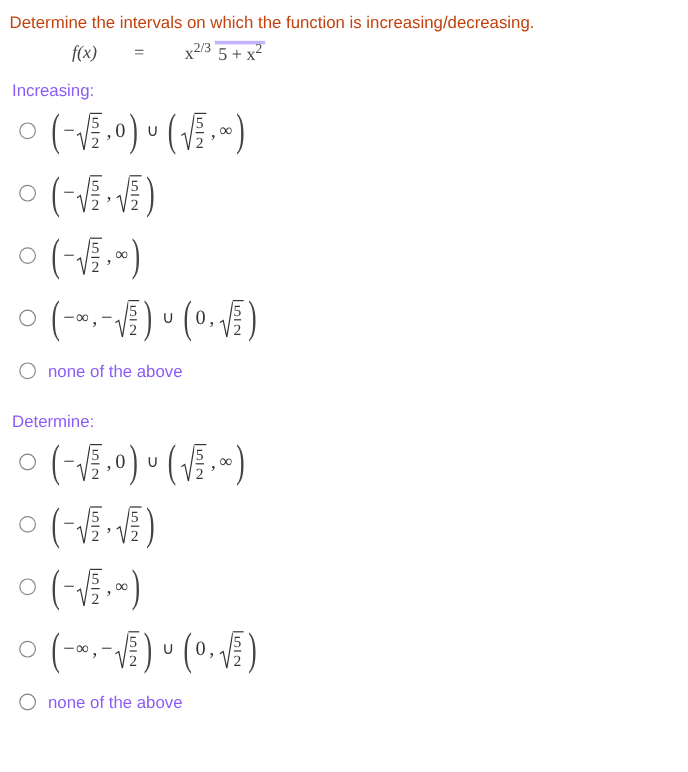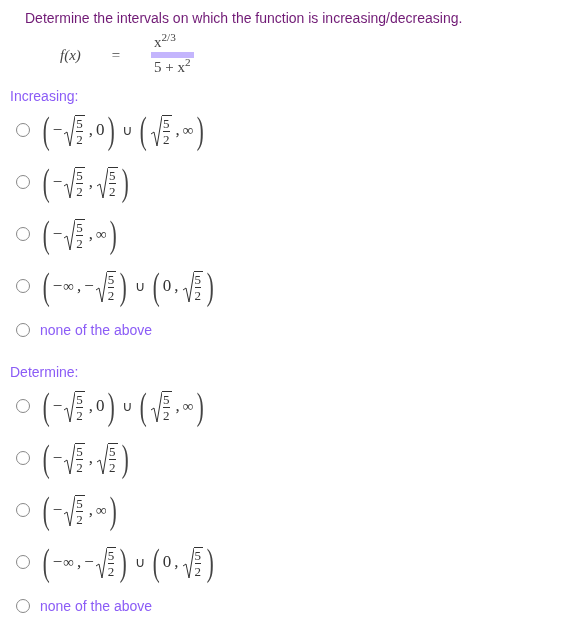--- a/index.html
+++ b/index.html
@@ -7,44 +7,43 @@
     font-family: Arial, Helvetica, sans-serif;
     font-size: 14px;
     color: #555;
     background: #fff;
     margin: 0;
     padding: 10px 8px;
     width: 573px;
   }
   .prompt {
     margin-bottom: 8px;
-    color: #701a75;
-    margin-left: 17px;
+    color: #c2410c;
   }
   .func-row {
     display: flex;
     align-items: center;
     margin: 4px 0 12px 52px;
     font-style: italic;
     font-family: 'Times New Roman', serif;
     font-size: 15px;
     color: #444;
     gap: 24px;
   }
   .func-row .eq { margin: 0 6px; }
   .frac {
     display: inline-flex;
-    flex-direction: column;
-    align-items: flex-start;
+    flex-direction: row;
+    align-items: flex-end;
     vertical-align: middle;
     font-style: normal;
     font-family: Liberation Serif, serif;
   }
   .frac .num { padding: 0 3px 1px; }
-  .frac .den { border-top: 6px solid #c4b5fd; padding: 1px 3px 0; }
+  .frac .den { border-top: 3px solid #c4b5fd; padding: 1px 3px 0; }
   .section-label {
     color: #8b5cf6;
     margin: 8px 0 6px 2px;
   }
   .options {
     display: flex;
     flex-direction: column;
     gap: 12px;
     margin-left: 8px;
     margin-bottom: 22px;

